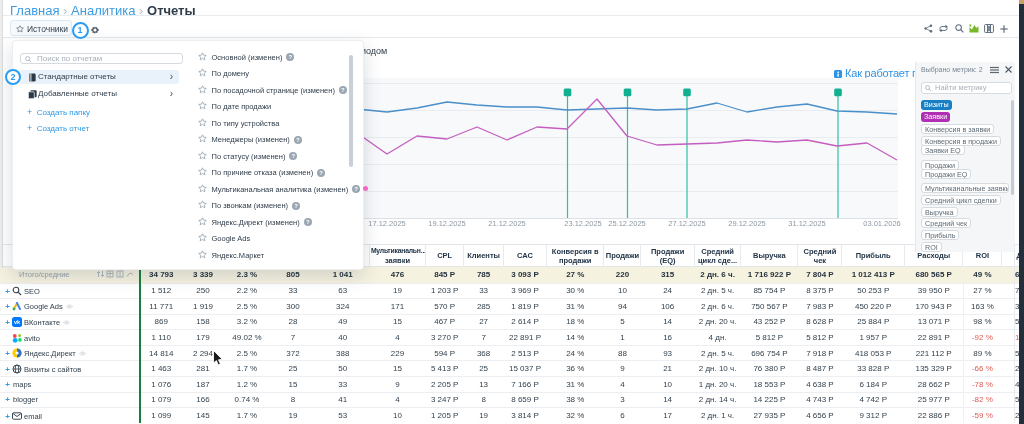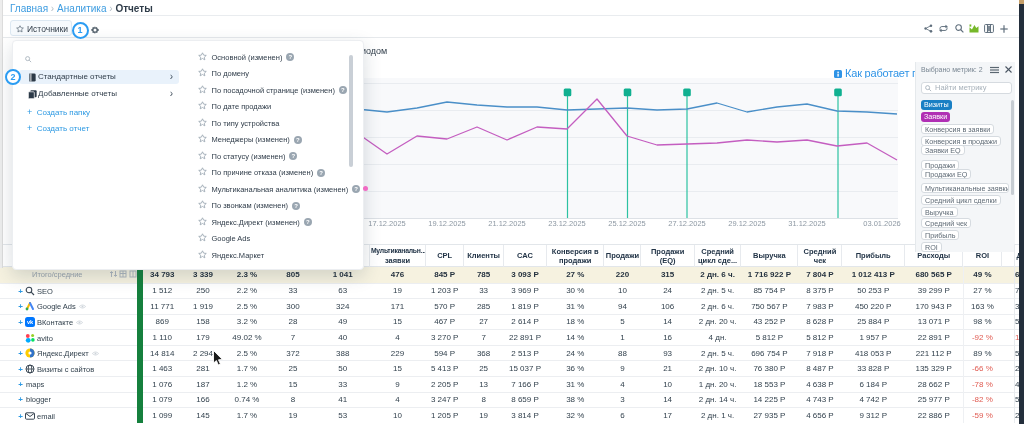--- a/index.html
+++ b/index.html
@@ -1,21 +1,21 @@
 <!DOCTYPE html>
 <html><head><meta charset="utf-8">
 <style>
 *{margin:0;padding:0;box-sizing:border-box;}
 html,body{width:1024px;height:424px;overflow:hidden;background:#fff;
 font-family:"Liberation Sans",sans-serif;}
 #page{position:relative;width:1024px;height:424px;overflow:hidden;}
 .abs{position:absolute;}
 
 #crumbs{left:0;top:0;width:1019px;height:16px;border-bottom:1px solid #e9ecef;background:#fff;z-index:5;}
-#crumbs .in{position:absolute;left:12px;top:3px;font-size:10px;color:#95a0aa;}
+#crumbs .in{position:absolute;left:12px;top:3px;font-size:13px;color:#95a0aa;}
 #crumbs a{color:#3d9ce0;text-decoration:none;}
 #crumbs b{color:#2f3c49;font-weight:bold;}
 #selbar{left:0;top:16px;width:1019px;height:22px;border-bottom:1px solid #e6e9ec;background:#fff;z-index:5;}
 #selbtn{position:absolute;left:10px;top:20px;z-index:5;width:62px;height:16px;background:#f6fafd;border:1px solid #dce8f2;border-radius:3px;}
 #leftstrip{left:0;top:0;width:3px;height:268px;background:#ededed;border-right:1px solid #dcdcdc;z-index:6;}
 #rightstrip{left:1019px;top:0;width:5px;height:424px;background:#232e3b;z-index:60;}
 #rightstrip .tan{position:absolute;left:0;top:0;width:5px;height:4px;background:#c7a06a;}
 
 #charttitle{left:350px;top:46px;font-size:8.5px;color:#2f3c49;z-index:1;}
 #howlink{left:834px;top:67px;font-size:11px;color:#2e93e6;z-index:1;letter-spacing:-0.2px;}
@@ -26,21 +26,21 @@
 .chip{position:absolute;left:5px;height:10px;line-height:10px;border-radius:3px;font-size:7.2px;padding:0 3px;color:#5f6b76;background:#fff;border:1px solid #d6dbe0;white-space:nowrap;max-width:88px;overflow:hidden;}
 .chip.sel{color:#fff;border:none;line-height:10px;}
 
 table{border-collapse:collapse;table-layout:fixed;}
 #tbl{left:0;top:244px;width:1024px;z-index:1;}
 #tbl td,#tbl th{overflow:hidden;white-space:nowrap;font-weight:normal;}
 #tbl thead th{font-size:7.5px;font-weight:bold;color:#223447;text-align:center;border-left:1px solid #e7eaee;border-top:1px solid #e2e6ea;height:22px;line-height:1.2;vertical-align:middle;padding:0 1px;}
 #tbl thead th:first-child{border-left:none;}
 #tbl td{font-size:8px;color:#33424e;text-align:center;height:15.6px;border-top:1px solid #eceef1;padding:0;}
 #tbl tr.tot td{background:#f6f2e0;border-top:1px solid #e2e6ea;color:#25323f;height:16.5px;font-weight:bold;}
-#tbl td.lbl{text-align:left;border-right:6px solid #15803d;padding-left:16px;font-size:7.5px;}
+#tbl td.lbl{text-align:left;border-right:2px solid #15803d;padding-left:3px;font-size:7.5px;}
 .red{color:#e05b52;}
 u.g,u.r{text-decoration:none;padding-bottom:8px;}
 .clipnum{display:inline-block;width:22px;text-align:left;padding-left:13px;}
 u.g{border-bottom:1.5px solid #a8dcab;}
 u.r{border-bottom:1.5px solid #f6c3bd;}
 .plus{color:#2e9ae3;font-weight:bold;font-size:8px;display:inline-block;width:9px;text-align:center;}
 .rowico{display:inline-block;width:10px;height:10px;vertical-align:-2px;margin-right:2px;}
 
 #dd{left:12px;top:40px;width:352px;height:230px;background:#fff;border:1px solid #eceef1;border-radius:4px;box-shadow:0 6px 18px rgba(40,60,80,.18);z-index:40;}
 #ddsearch{position:absolute;left:7px;top:11.5px;width:163px;height:11px;border:1px solid #d4dae0;border-radius:3px;font-size:8px;color:#a7b1ba;line-height:9.5px;padding-left:16px;background:#fff;}
@@ -87,21 +87,21 @@
         <rect x="368.2" y="10.6" width="7.6" height="7.6" rx="1.5"></rect>
         <rect x="519.2" y="10.6" width="7.6" height="7.6" rx="1.5"></rect>
 </g>
 <polyline fill="none" stroke="#4a8fc8" stroke-width="1.3" stroke-linejoin="round" points="12,30 42,31 72,34 102,30 132,24 162,27 192,29 222,29 252,32 282,31 312,30 342,32 372,31 402,25 432,34 462,29 492,26 522,33 552,34 582,36"></polyline>
 <polyline fill="none" stroke="#c45ec0" stroke-width="1.3" stroke-linejoin="round" points="12,50 42,55 72,76 102,58 132,61 162,49 192,62 222,49 252,51 282,21 312,58 342,67 372,66 402,65 432,62 462,64 492,62 522,68 552,65 582,82"></polyline>
 </svg>
 <div class="abs" id="axislbl">
       <div class="axl" style="left:357px">17.12.2025</div>
       <div class="axl" style="left:417px">19.12.2025</div>
       <div class="axl" style="left:477px">21.12.2025</div>
-      <div class="axl" style="left:537px">23.12.2025</div>
+      <div class="axl" style="left:553px">23.12.2025</div>
       <div class="axl" style="left:597px">25.12.2025</div>
       <div class="axl" style="left:657px">27.12.2025</div>
       <div class="axl" style="left:717px">29.12.2025</div>
       <div class="axl" style="left:777px">31.12.2025</div>
       <div class="axl" style="left:852px">03.01.2026</div>
     </div>
 <div class="abs" id="mpanel">
 <div style="position:absolute;left:5px;top:3.5px;font-size:7px;color:#7a8793;">Выбрано метрик: 2</div>
 <svg style="position:absolute;left:74px;top:4px" width="9" height="8" viewBox="0 0 9 8">
         <g stroke="#5a6771" stroke-width="1.2">
@@ -230,21 +230,21 @@
           <td>1 203 Р</td>
           <td>33</td>
           <td>3 969 Р</td>
           <td>30 %</td>
           <td>10</td>
           <td>24</td>
           <td>2 дн. 5 ч.</td>
           <td>85 754 Р</td>
           <td>8 375 Р</td>
           <td>50 253 Р</td>
-          <td>39 299 Р</td>
+          <td>39 950 Р</td>
           <td>27 %</td>
           <td><span class="clipnum">79 %</span></td>
         </tr>
         <tr>
           <td class="lbl"><span class="plus">+</span><svg class="rowico" viewBox="0 0 10 10">
               <line x1="2" y1="8" x2="5" y2="2" stroke="#fbbc04" stroke-width="2" stroke-linecap="round"></line>
               <line x1="5" y1="2" x2="8" y2="8" stroke="#4285f4" stroke-width="2" stroke-linecap="round"></line>
               <circle cx="2" cy="8" r="1.4" fill="#34a853"></circle>
             </svg><span style="vertical-align:0px">Google Ads</span><svg class="rowico" style="width:7px;height:7px;margin-left:3px;vertical-align:-1px" viewBox="0 0 10 8">
               <path d="M0.5,4 Q5,-0.5 9.5,4 Q5,8.5 0.5,4 Z" fill="none" stroke="#ccd3d9" stroke-width="1.1"></path>
@@ -445,20 +445,21 @@
           <td>27 935 Р</td>
           <td>4 656 Р</td>
           <td>9 312 Р</td>
           <td>22 886 Р</td>
           <td><span class="red">-59 %</span></td>
           <td><span class="clipnum">24 %</span></td>
         </tr>
       </tbody>
     </table>
 <div class="abs" id="dd">
+<div id="ddsearch">Поиск по отчетам</div>
 <svg style="position:absolute;left:12px;top:14.5px" width="7" height="7" viewBox="0 0 8 8">
         <circle cx="3" cy="3" r="2.3" fill="none" stroke="#a7b1ba" stroke-width="1"></circle>
         <line x1="4.8" y1="4.8" x2="7" y2="7" stroke="#a7b1ba" stroke-width="1"></line>
       </svg>
 <div class="dditem" style="top:29px;background:#e9f2fb;"><svg style="position:absolute;left:9px;top:3px" width="9" height="9" viewBox="0 0 10 10">
           <path d="M1.5,0.5 h5.5 a1.5,1.5 0 0 1 1.5,1.5 v6 a1.5,1.5 0 0 1 -1.5,1.5 h-5.5 z" fill="#2c3a48"></path>
           <rect x="2.6" y="0.5" width="1.2" height="9" fill="#fff" opacity="0.85"></rect>
         </svg><span style="padding-left:19px">Стандартные отчеты</span><span style="position:absolute;right:6px;top:0;color:#44525f;font-size:10px;">›</span></div>
 <div class="dditem" style="top:46px;"><svg style="position:absolute;left:9px;top:3px" width="9" height="9" viewBox="0 0 10 10">
           <rect x="2.6" y="0.4" width="7" height="7.6" rx="1" fill="#2c3a48"></rect>

